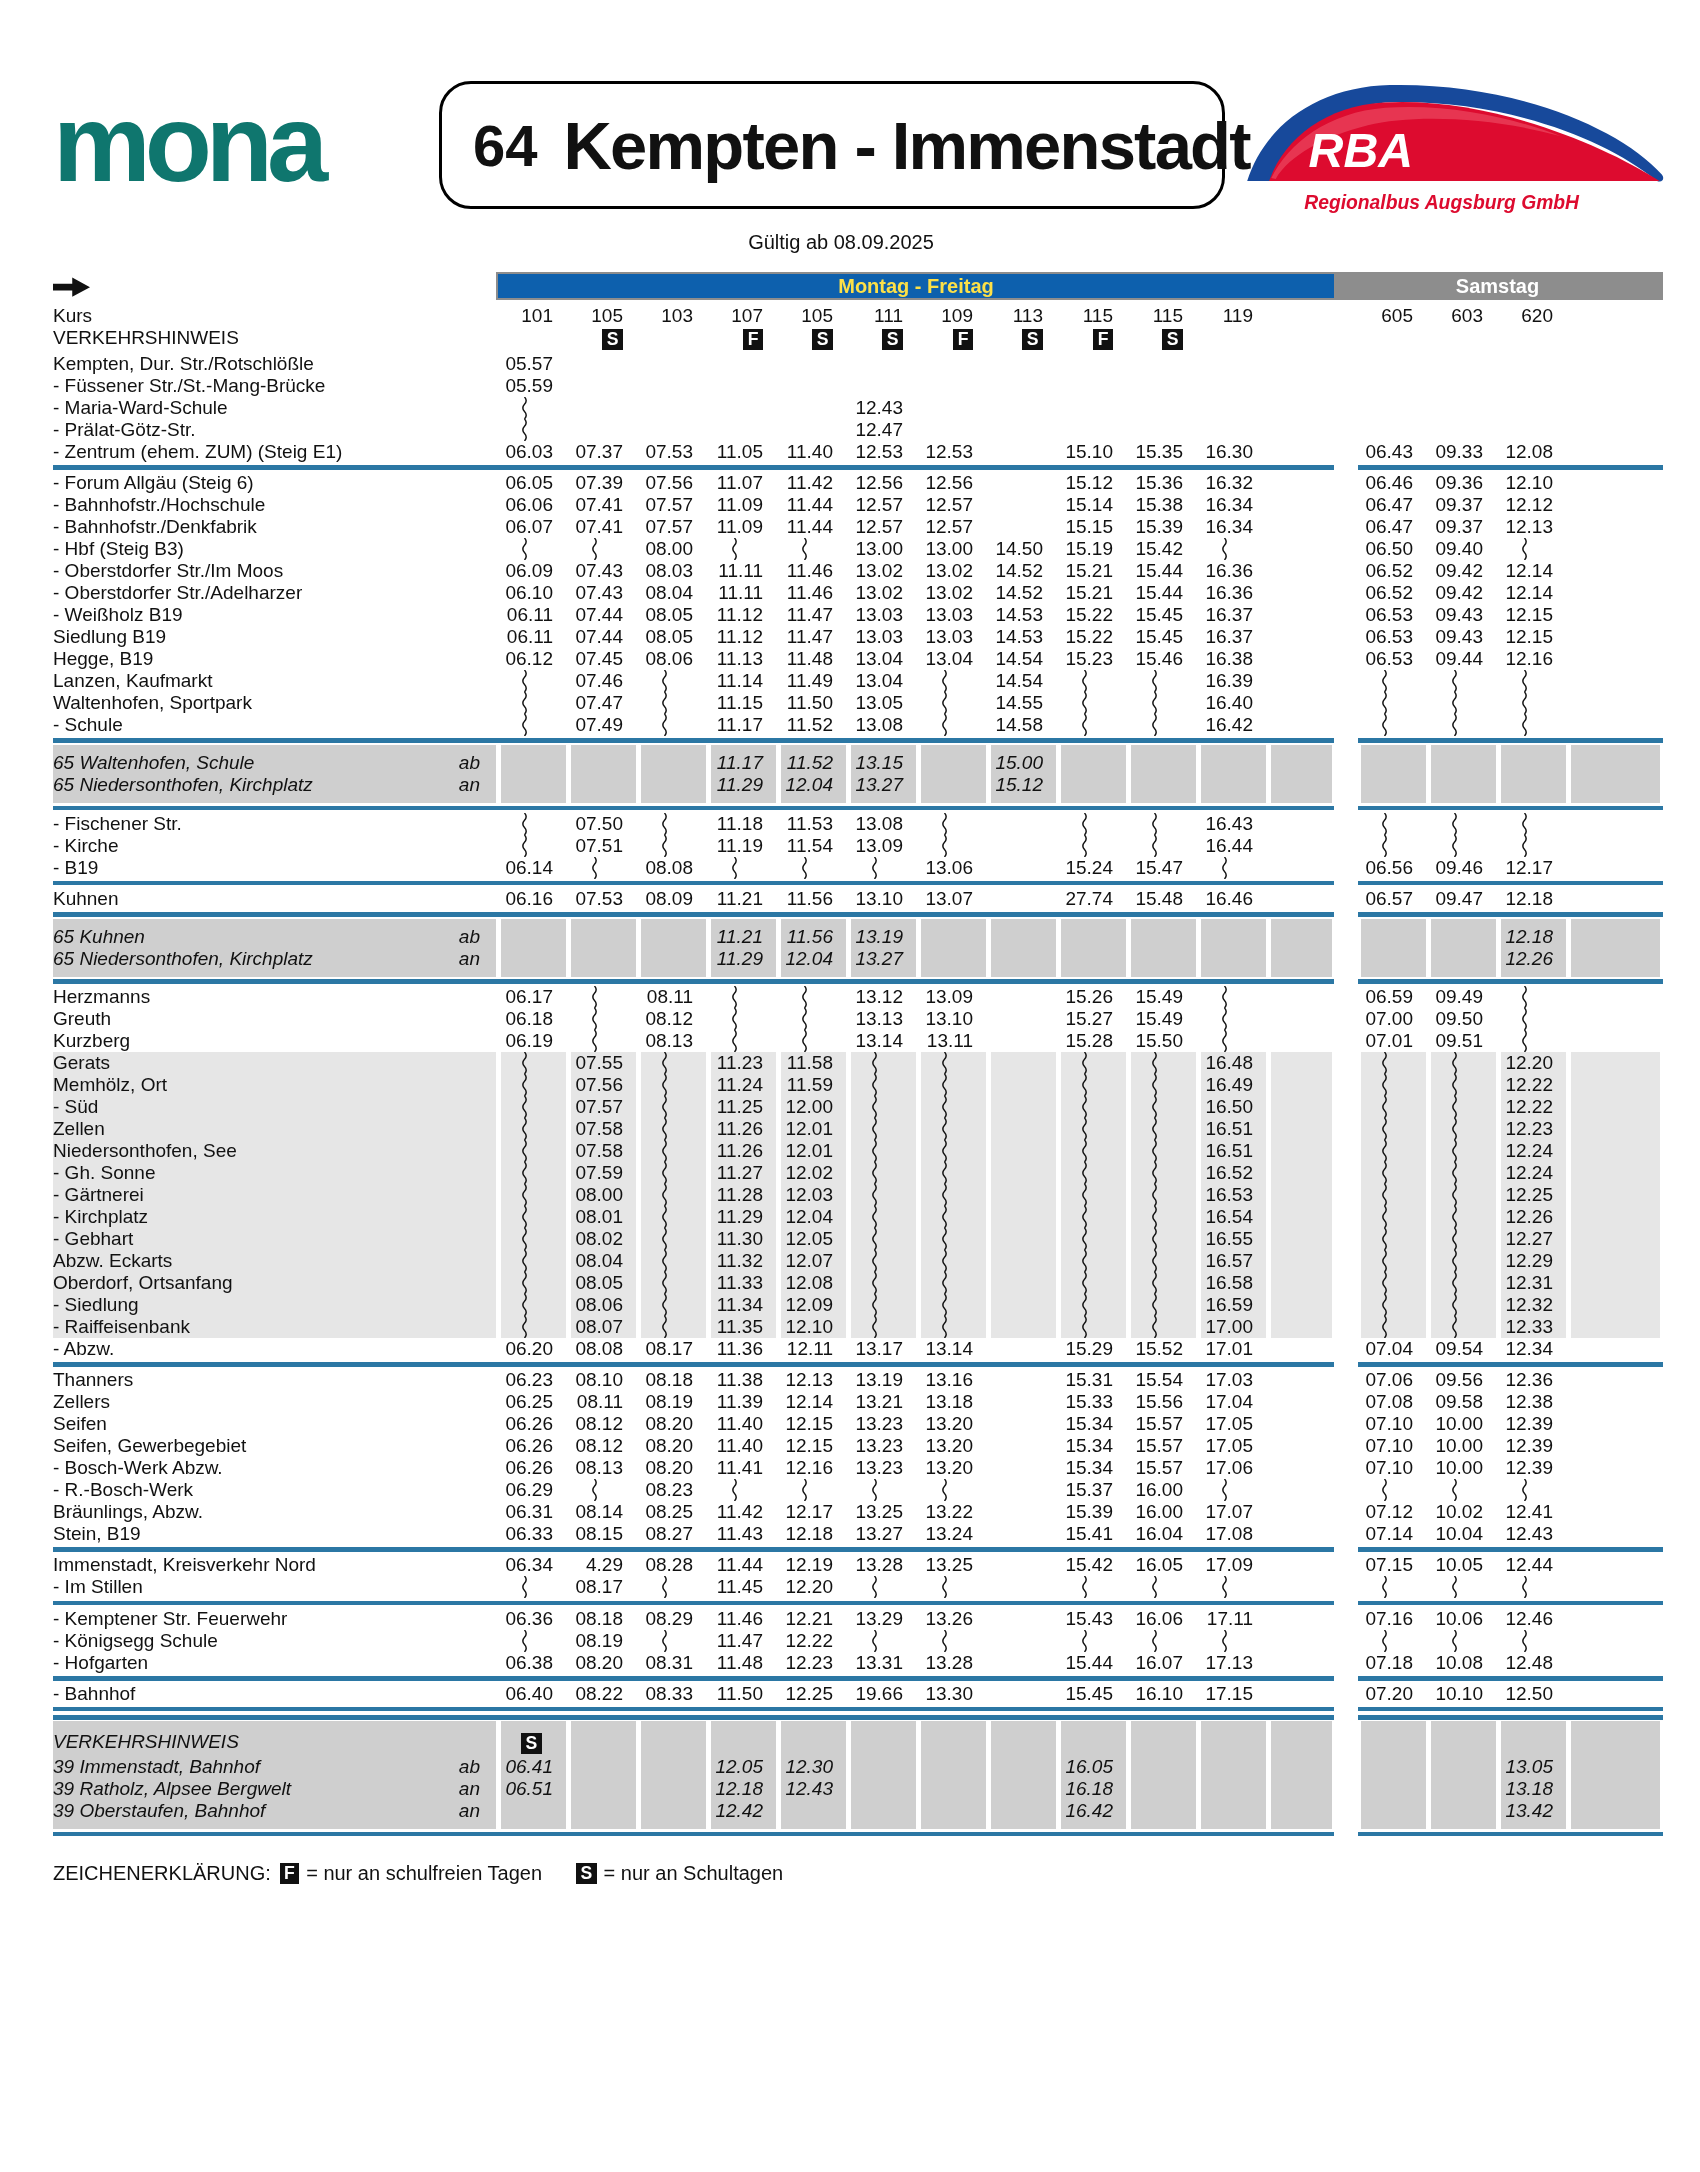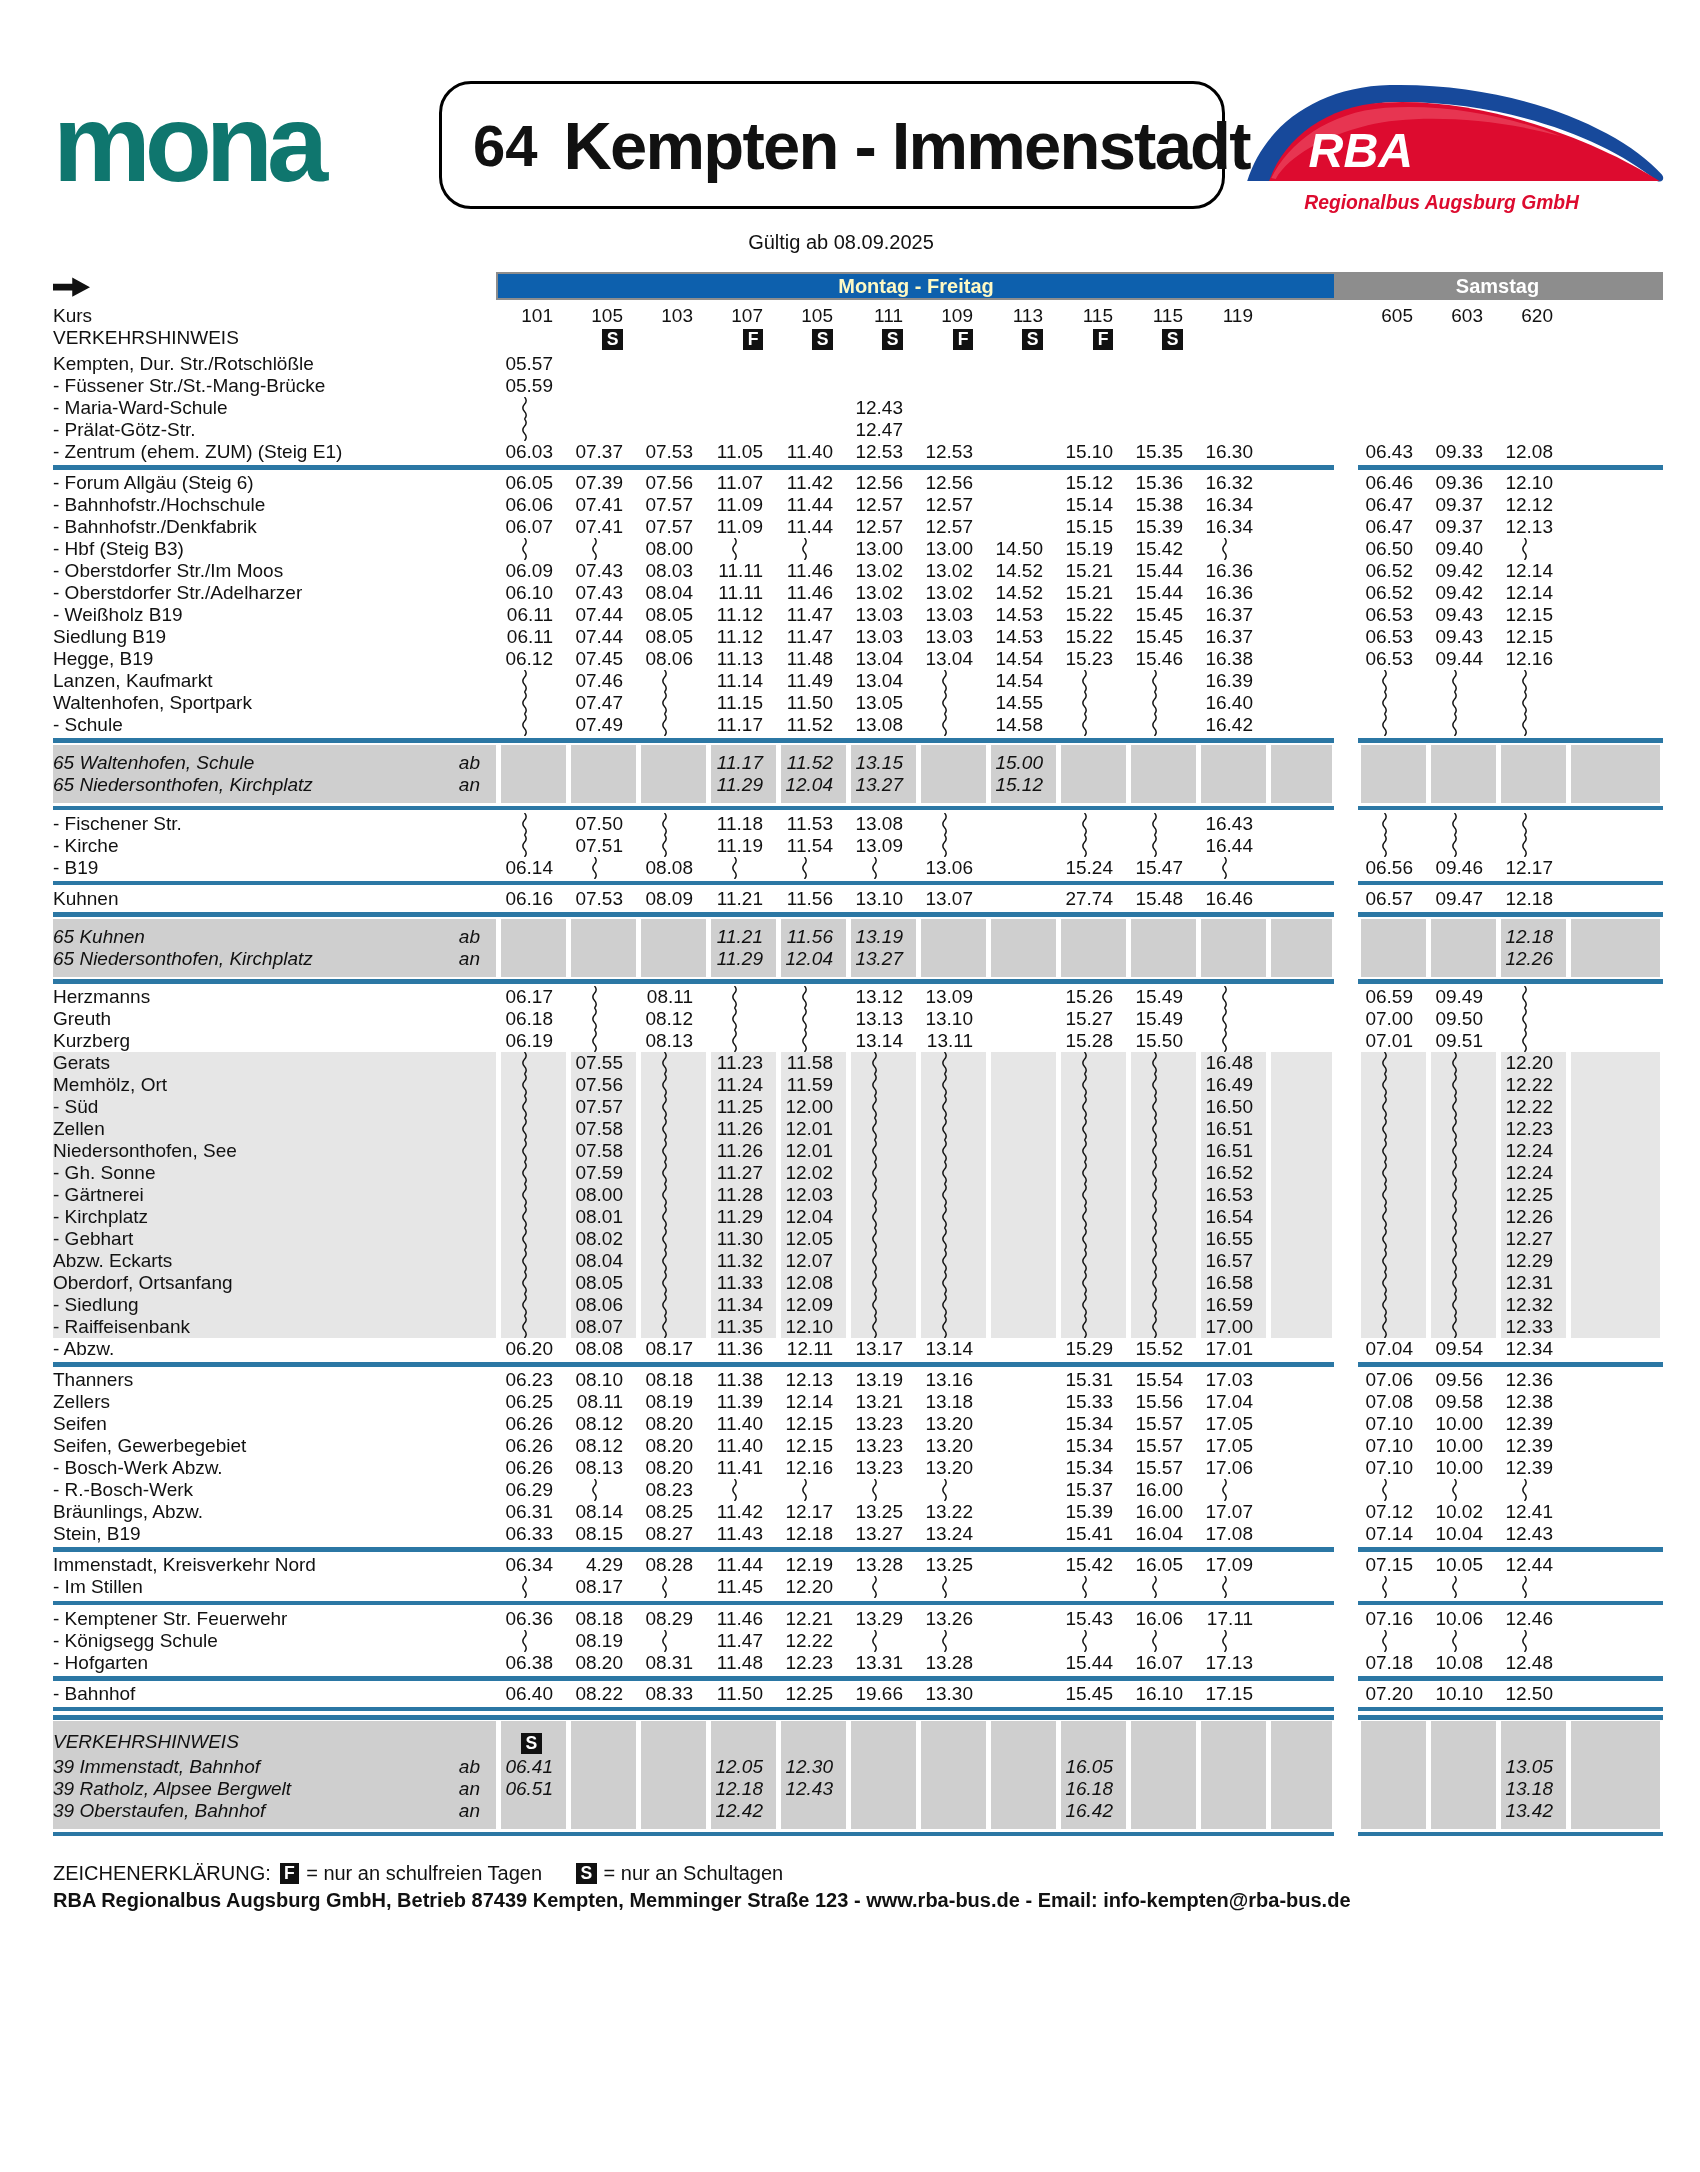--- a/index.html
+++ b/index.html
@@ -20,21 +20,21 @@
 
   .valid{width:786px;margin:8.8px 0 0 395px;text-align:center;font-size:20px;}
   .note{margin-top:17.6px;font-size:20px;font-weight:bold;}
 
   
   .daybar-row{position:relative;margin-top:18.4px;width:1611px;height:28px;}
   .arrow{position:absolute;left:0;top:5.3px;width:37px;height:19.3px;background:#111;
     clip-path:polygon(0 32%,52% 32%,52% 0,100% 50%,52% 100%,52% 68%,0 68%);}
   .daybar{position:absolute;left:443px;top:0;width:1167px;height:28px;
     box-sizing:border-box;border:2.2px solid #8d8d8d;display:flex;}
-  .daybar .mf{width:836px;background:#0d60ad;color:#fef9c3;font-size:20px;font-weight:bold;
+  .daybar .mf{width:836px;background:#0d60ad;color:#fde047;font-size:20px;font-weight:bold;
     display:flex;align-items:center;justify-content:center;}
   .daybar .sa{flex:1;background:#8d8d8d;color:#fff;font-size:20px;font-weight:bold;
     display:flex;align-items:center;justify-content:center;}
 
   
   .grid{display:grid;
     grid-template-columns:443px repeat(11,70px) 66px 24px repeat(3,70px) 94px;}
   .cell{height:22px;line-height:22px;font-size:19px;text-align:right;
     padding-right:13px;white-space:nowrap;overflow:visible;box-sizing:border-box;}
   .cell.name{display:flex;justify-content:space-between;text-align:left;
@@ -2512,16 +2512,15 @@
     </div>
 
   <div class="legend">
     <span class="t1">ZEICHENERKLÄRUNG:</span>
     <span class="badge-letter">F</span>
     <span>= nur an schulfreien Tagen</span>
     <span class="sp"></span>
     <span class="badge-letter">S</span>
     <span>= nur an Schultagen</span>
   </div>
-  <div class="address">RBA Regionalbus Augsburg GmbH, Betrieb 87439 Kempten, Memminger Straße 123 - www.rba-bus.de - Email: info-kempten@rba-bus.de</div>
 
 </div>
 
 
 </body></html>

